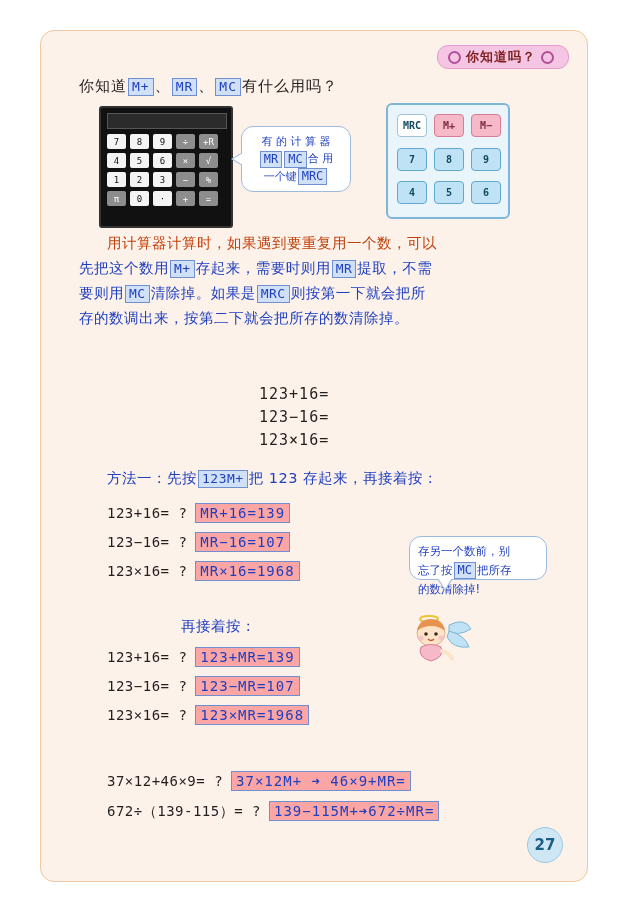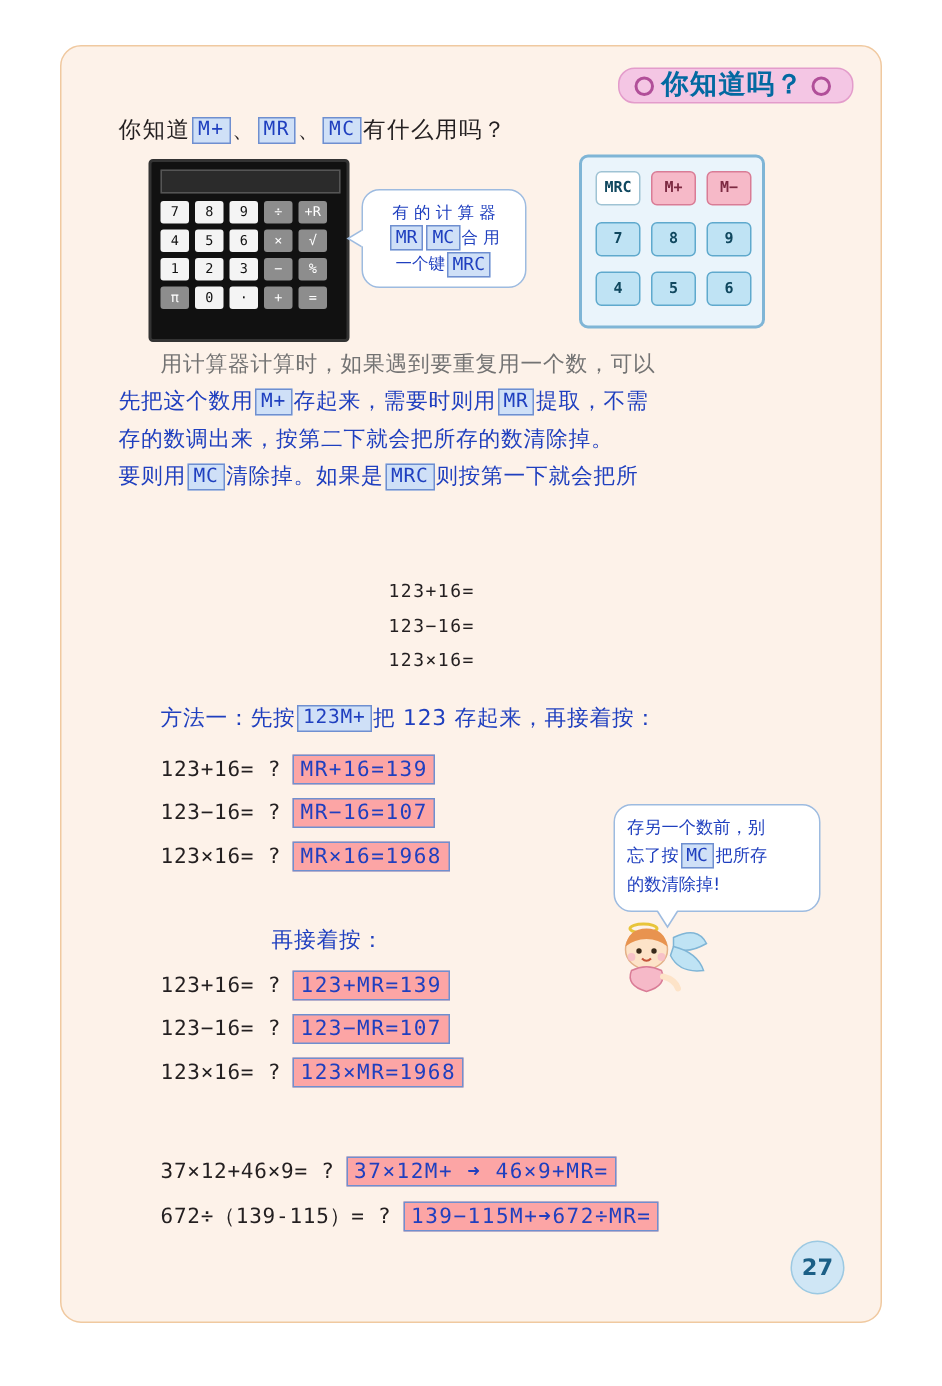--- a/index.html
+++ b/index.html
@@ -18,21 +18,21 @@
     box-sizing:border-box;
   }
   
   .know-badge{
     position:absolute;right:18px;top:14px;
     background:#f4c6e4;
     border:1px solid #e39ccb;
     border-radius:11px;
     height:22px;line-height:22px;
     padding:0 14px 0 10px;
-    color:#0369a1;font-size:18px;font-weight:bold;
+    color:#7f1d1d;font-size:13px;font-weight:bold;
     letter-spacing:1px;
     display:flex;align-items:center;gap:5px;text-align:right;
   }
   .ring{
     width:9px;height:9px;border-radius:50%;
     border:2px solid #b14f99;display:inline-block;
   }
   .q1{
     position:absolute;left:38px;top:46px;
     font-size:15px;color:#231f20;letter-spacing:1px;
@@ -104,45 +104,45 @@
   }
   .cr-key.pink{background:#f6b9c8;border-color:#d97c96;color:#7d2a42;}
   .cr-key.white{background:#ffffff;border-color:#9fc3d4;color:#10485f;}
   
   .para{
     position:absolute;
     font-size:14.5px;line-height:25px;
     letter-spacing:0.5px;
     color:#1f3fbf;
   }
-  .para .bk{color:#737373;}
+  .para .bk{color:#c2410c;}
   .eqblock{
     position:absolute;
-    font-size:12px;line-height:23px;color:#231f20;
+    font-size:15px;line-height:23px;color:#231f20;
     font-family:"DejaVu Sans Mono","Liberation Mono",monospace;
     letter-spacing:1px;
   }
   .method{
     position:absolute;font-size:14.5px;color:#1f3fbf;letter-spacing:0.5px;text-align:right;
   }
   .row{
     position:absolute;font-size:14px;color:#231f20;
     font-family:"DejaVu Sans Mono","Liberation Mono",monospace;
     letter-spacing:0.5px;
   }
   .seq{
     display:inline-block;background:#fca5a5;border:1px solid #6f8fd0;
     color:#1f3fbf;font-size:14px;padding:1px 4px;margin-left:8px;
     font-family:"DejaVu Sans Mono","Liberation Mono",monospace;
     letter-spacing:1px;
   }
   
   .bubble-b{
     position:absolute;left:368px;top:505px;
-    width:138px;height:72px;
+    width:138px;height:44px;
     background:#ffffff;border:1px solid #9dbbe0;border-radius:12px;
     font-size:11.5px;color:#1f3fbf;line-height:19px;
     padding:5px 8px;box-sizing:border-box;
   }
   .bubble-b:after{
     content:"";position:absolute;left:28px;bottom:-10px;
     border-left:7px solid transparent;border-right:7px solid transparent;
     border-top:11px solid #ffffff;
   }
   .bubble-b:before{
@@ -231,22 +231,22 @@
     <div class="cr-row" style="top:76px;">
       <div class="cr-key">4</div>
       <div class="cr-key">5</div>
       <div class="cr-key">6</div>
     </div>
   </div>
 
   <div class="para" style="left:38px;top:200px;width:478px;">
     <div style="text-indent:28px;"><span class="bk">用计算器计算时，如果遇到要重复用一个数，可以</span></div>
     <div><span>先把这个数用</span><span class="key">M+</span><span>存起来，需要时则用</span><span class="key">MR</span><span>提取，不需</span></div>
+    <div><span>要则用</span><span class="key">MC</span><span>清除掉。如果是</span><span class="key">MRC</span><span>则按第一下就会把所</span></div>
     <div><span>存的数调出来，按第二下就会把所存的数清除掉。</span></div>
-    <div><span>要则用</span><span class="key">MC</span><span>清除掉。如果是</span><span class="key">MRC</span><span>则按第一下就会把所</span></div>
   </div>
 
 
   <div class="eqblock" style="left:218px;top:352px;">
     <div>123+16=</div>
     <div>123−16=</div>
     <div>123×16=</div>
   </div>
 
   <div class="method" style="left:66px;top:438px;">

